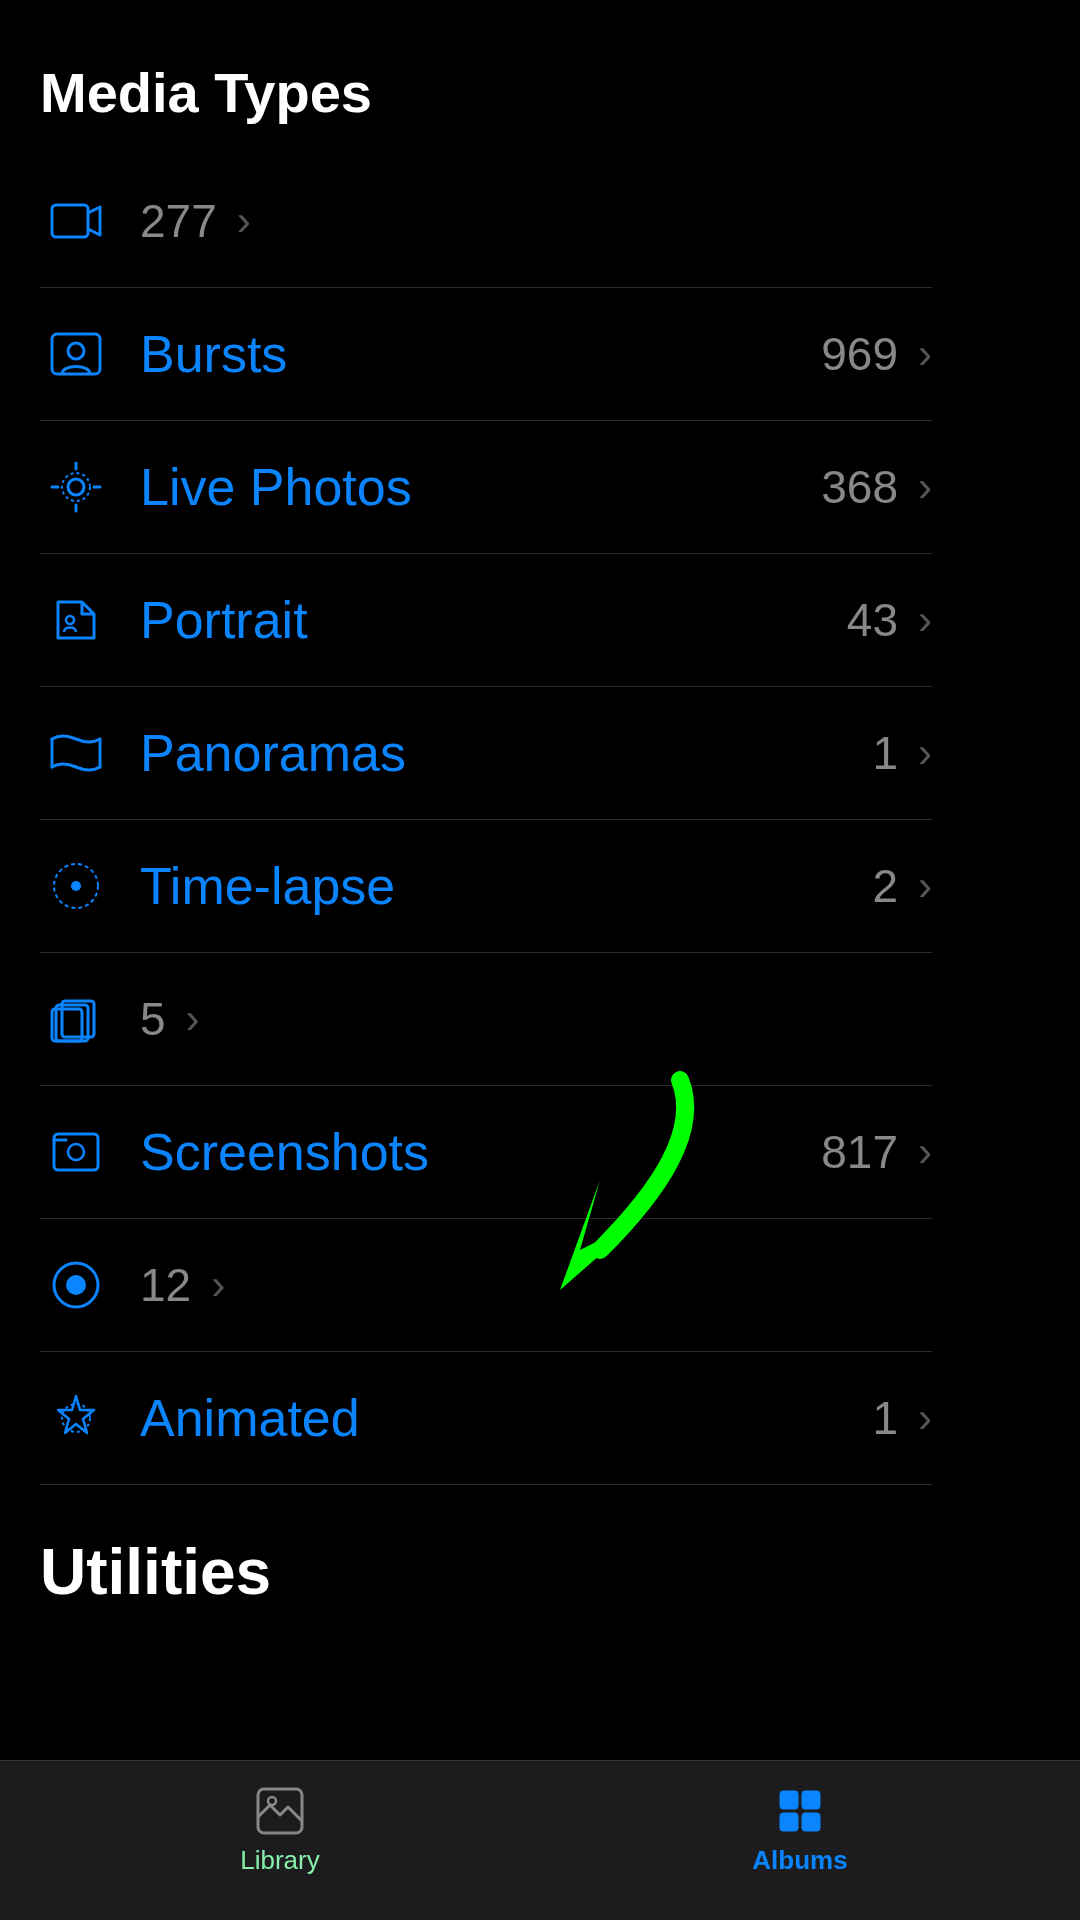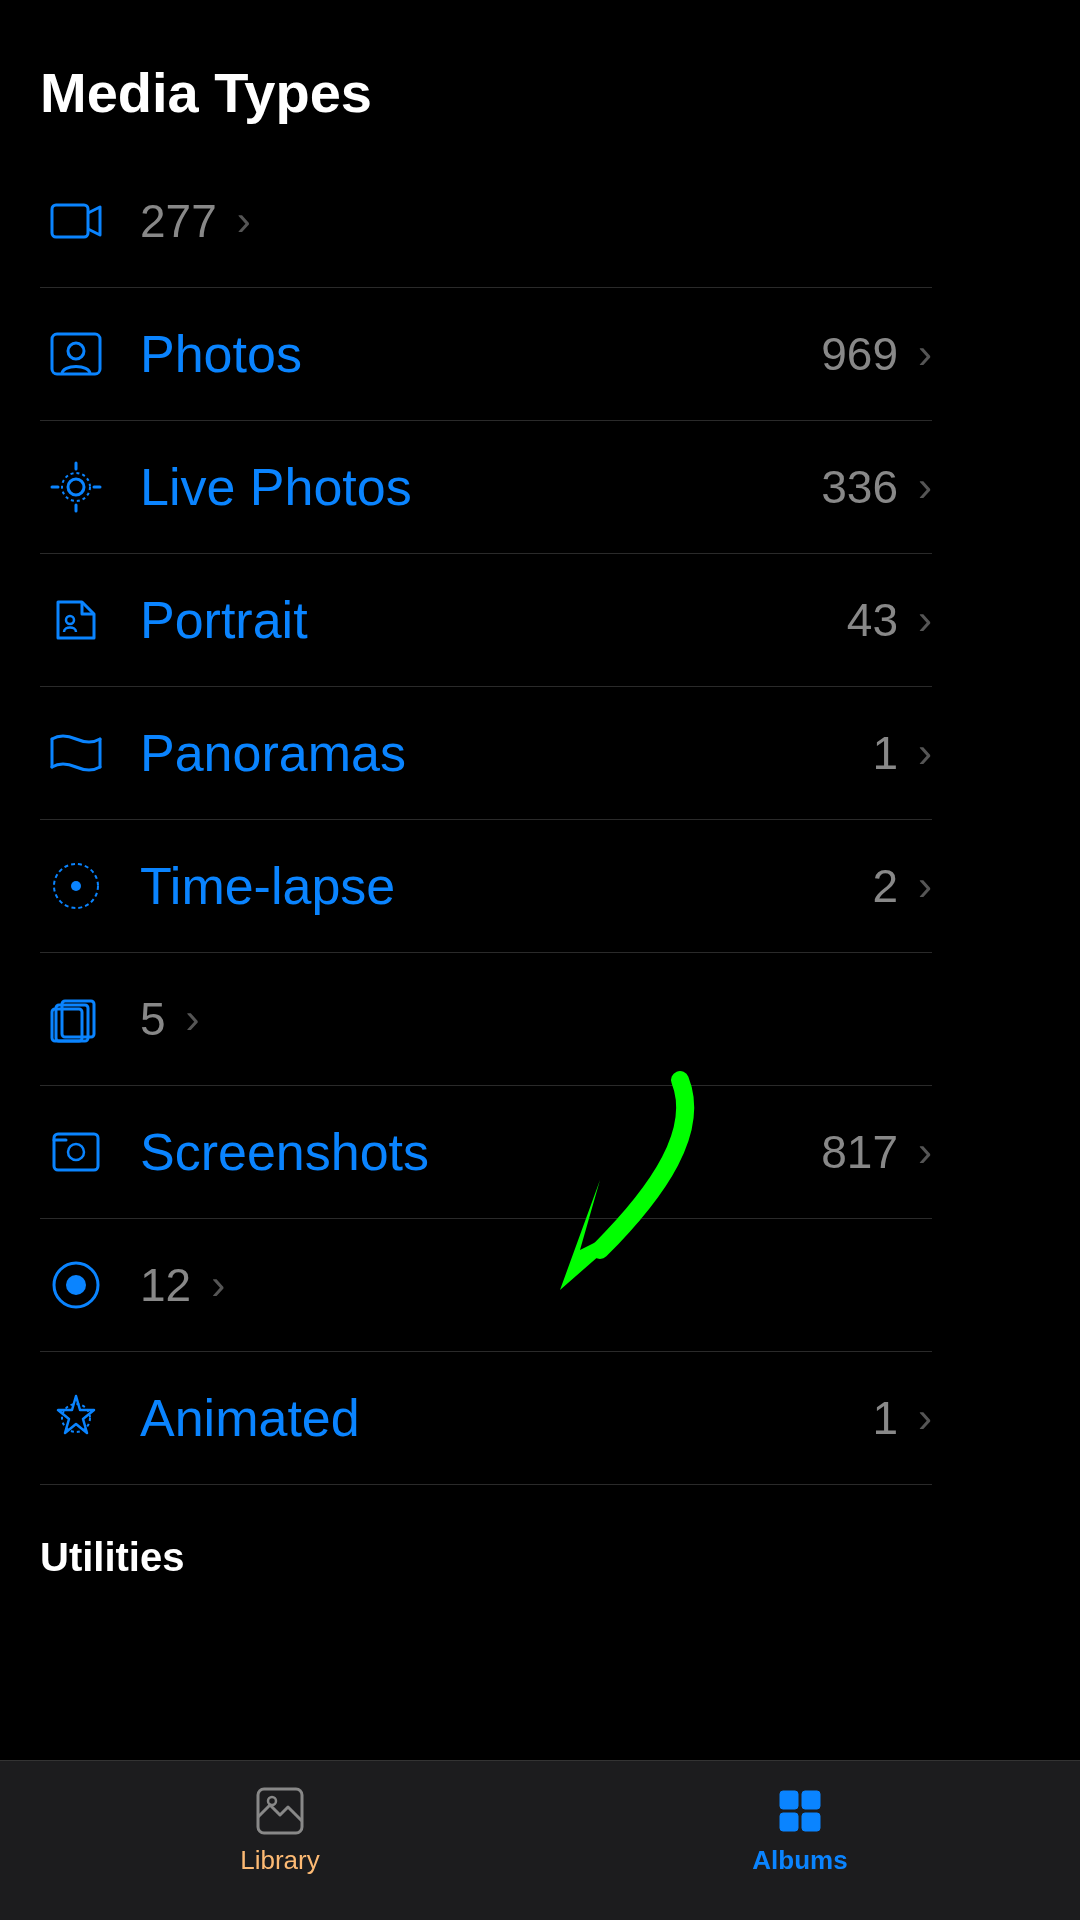--- a/index.html
+++ b/index.html
@@ -79,21 +79,21 @@
       margin-right: 20px;
     }
 
     .item-chevron {
       color: #555;
       font-size: 42px;
       font-weight: 300;
     }
 
     .utilities-header {
-      font-size: 40px;
+      font-size: 64px;
       font-weight: 700;
       color: #fff;
       margin-top: 50px;
       margin-bottom: 28px;
     }
 
     .green-arrow {
       position: absolute;
       top: 1050px;
       left: 480px;
@@ -125,21 +125,21 @@
       cursor: pointer;
     }
 
     .tab-item svg {
       width: 52px;
       height: 52px;
     }
 
     .tab-label {
       font-size: 26px;
-      color: #fdba74;
+      color: #86efac;
     }
 
     .tab-item.active .tab-label {
       color: #0a84ff;
       font-weight: bold;
     }
 
     .tab-item.active svg path,
     .tab-item.active svg rect,
     .tab-item.active svg circle {
@@ -173,38 +173,38 @@
       </li>
 
       <li class="media-item">
         <div class="item-icon">
           <svg viewBox="0 0 56 56" fill="none" xmlns="http://www.w3.org/2000/svg">
             <rect x="4" y="8" width="48" height="40" rx="5" stroke="#0a84ff" stroke-width="3"></rect>
             <circle cx="28" cy="25" r="8" stroke="#0a84ff" stroke-width="3"></circle>
             <path d="M14 48 C14 38 42 38 42 48" stroke="#0a84ff" stroke-width="3"></path>
           </svg>
         </div>
-        <span class="item-label">Photos</span>
+        <span class="item-label">Bursts</span>
         <span class="item-count">969</span>
         <span class="item-chevron">›</span>
       </li>
 
       <li class="media-item">
         <div class="item-icon">
           <svg viewBox="0 0 56 56" fill="none" xmlns="http://www.w3.org/2000/svg">
             <circle cx="28" cy="28" r="8" stroke="#0a84ff" stroke-width="3"></circle>
             <circle cx="28" cy="28" r="14" stroke="#0a84ff" stroke-width="2" stroke-dasharray="3 3"></circle>
             <line x1="28" y1="4" x2="28" y2="10" stroke="#0a84ff" stroke-width="3" stroke-linecap="round"></line>
             <line x1="28" y1="46" x2="28" y2="52" stroke="#0a84ff" stroke-width="3" stroke-linecap="round"></line>
             <line x1="4" y1="28" x2="10" y2="28" stroke="#0a84ff" stroke-width="3" stroke-linecap="round"></line>
             <line x1="46" y1="28" x2="52" y2="28" stroke="#0a84ff" stroke-width="3" stroke-linecap="round"></line>
           </svg>
         </div>
         <span class="item-label">Live Photos</span>
-        <span class="item-count">336</span>
+        <span class="item-count">368</span>
         <span class="item-chevron">›</span>
       </li>
 
       <li class="media-item">
         <div class="item-icon">
           <svg viewBox="0 0 56 56" fill="none" xmlns="http://www.w3.org/2000/svg">
             <path d="M10 10 L10 46 L46 46 L46 22 L34 10 Z" stroke="#0a84ff" stroke-width="3" stroke-linejoin="round"></path>
             <path d="M34 10 L34 22 L46 22" stroke="#0a84ff" stroke-width="3" stroke-linejoin="round"></path>
             <circle cx="22" cy="28" r="4" stroke="#0a84ff" stroke-width="2.5"></circle>
             <path d="M16 40 C16 34 28 34 28 40" stroke="#0a84ff" stroke-width="2.5"></path>

